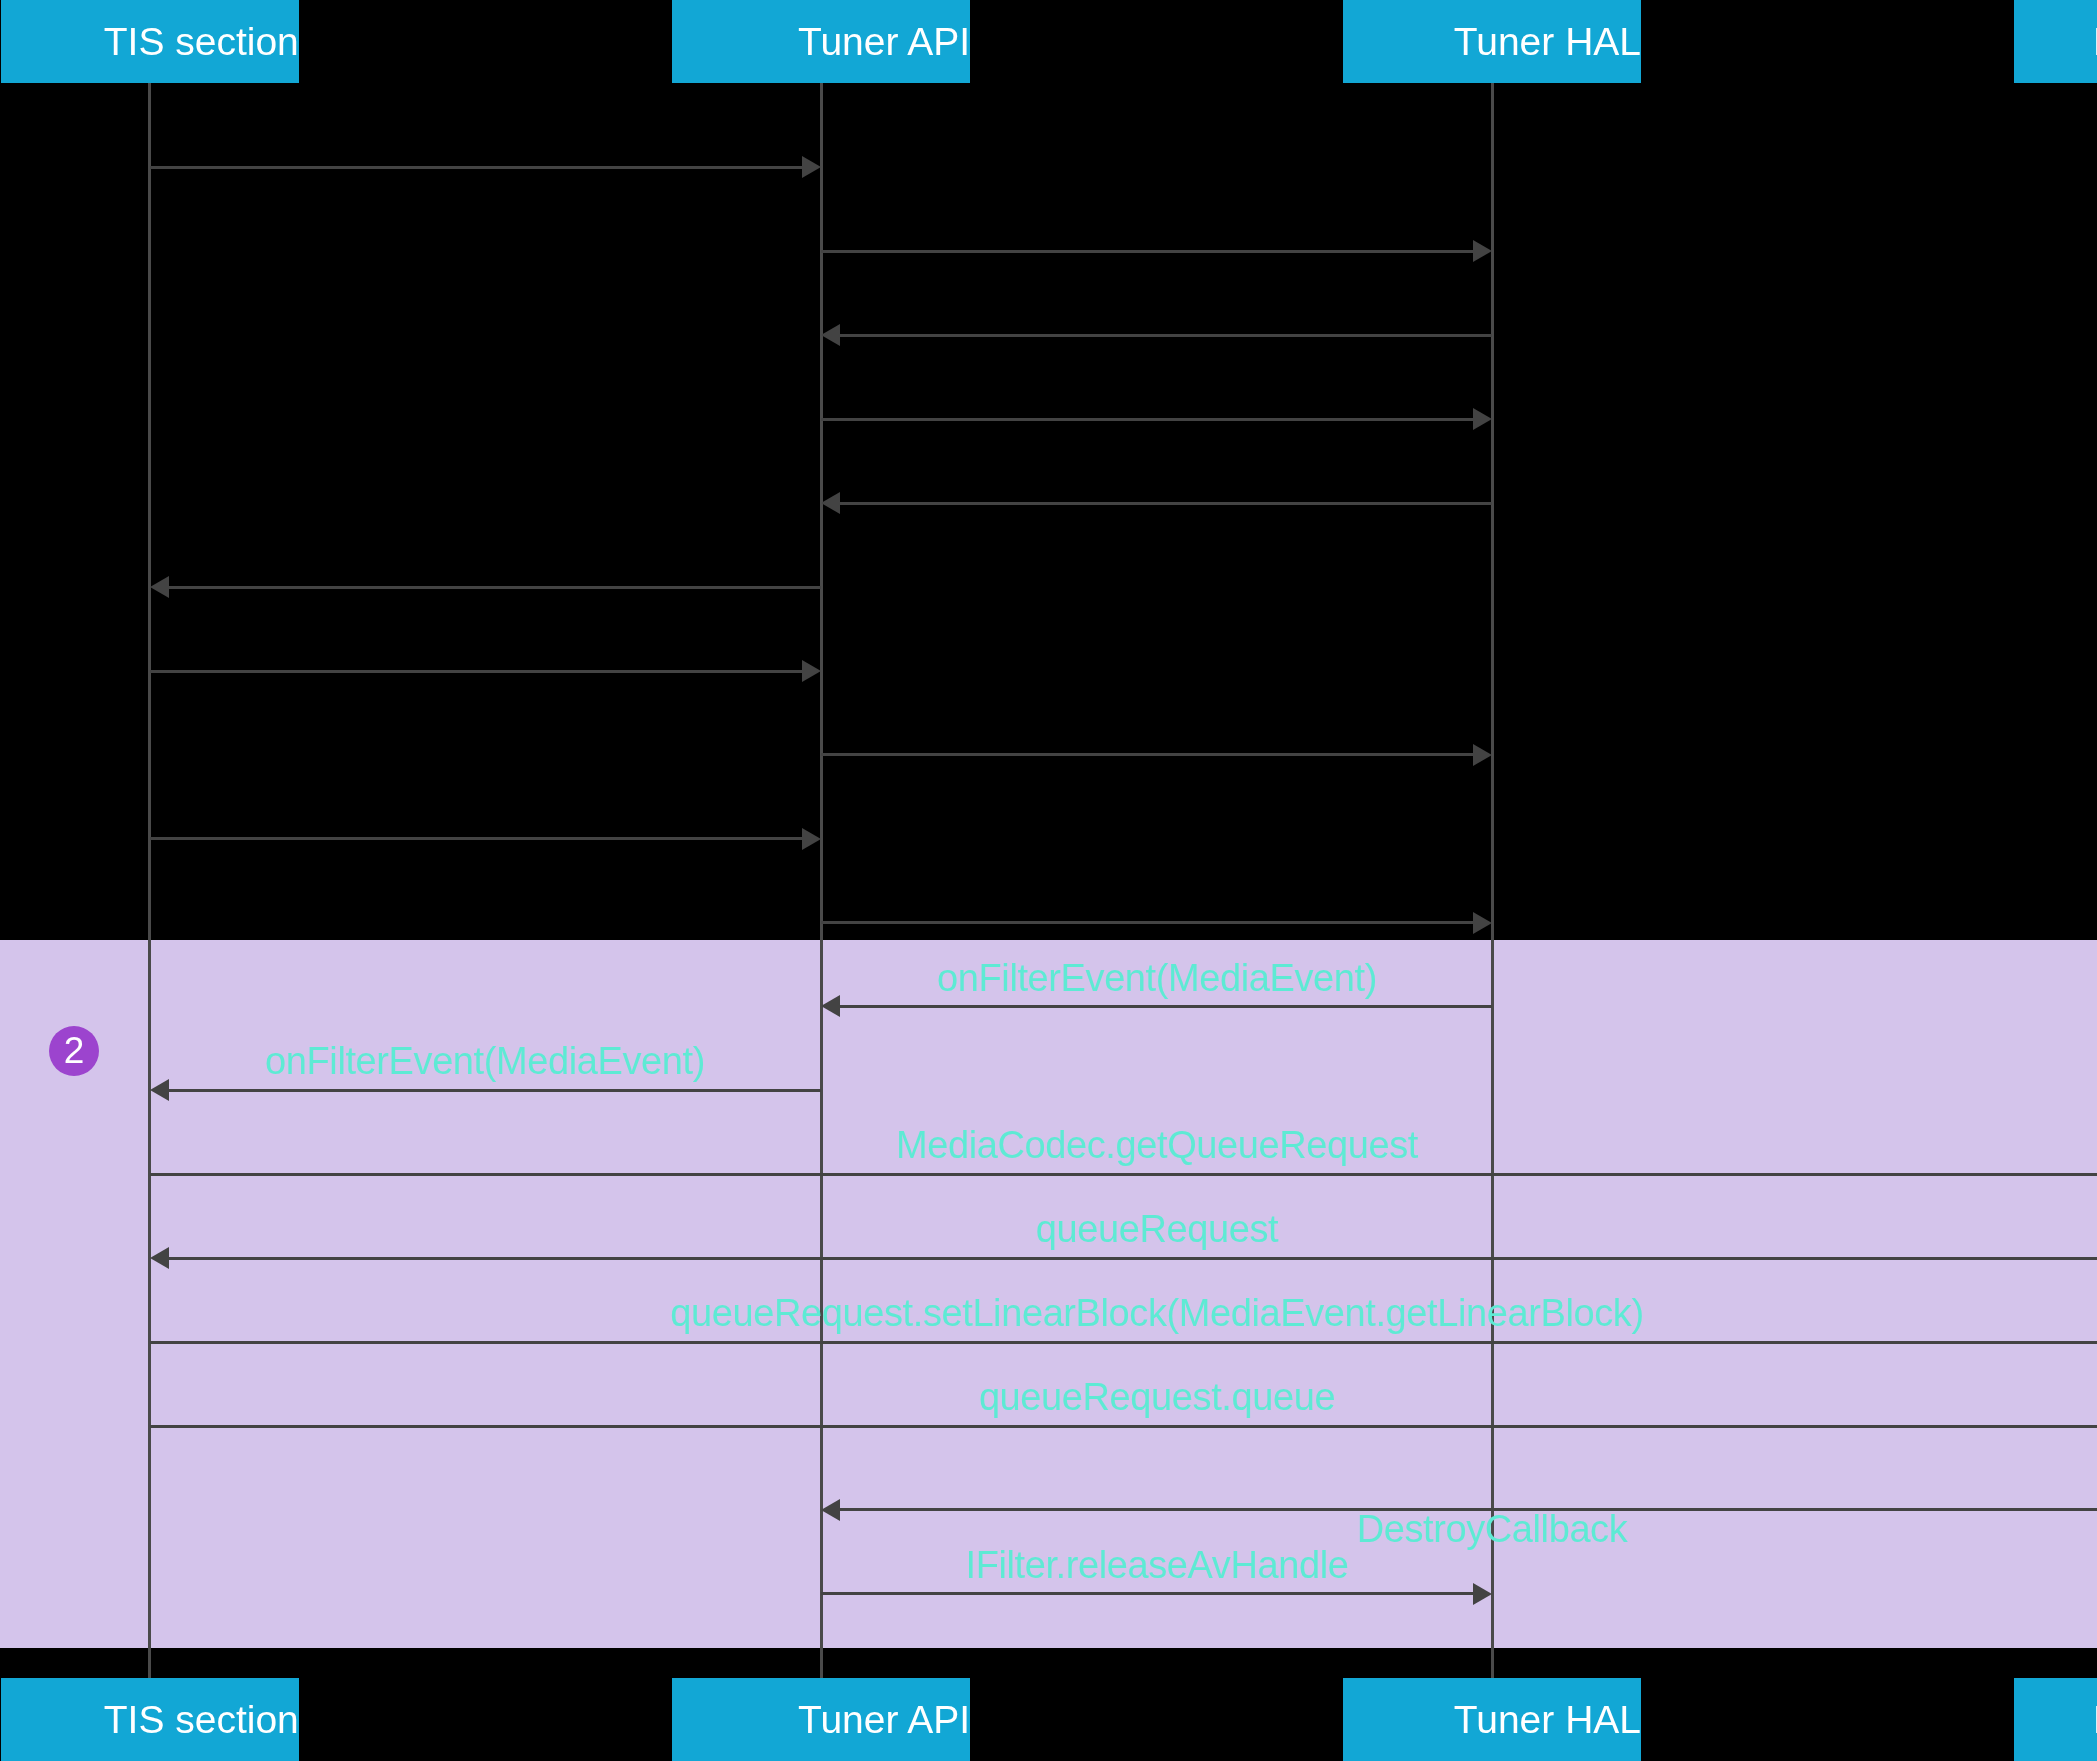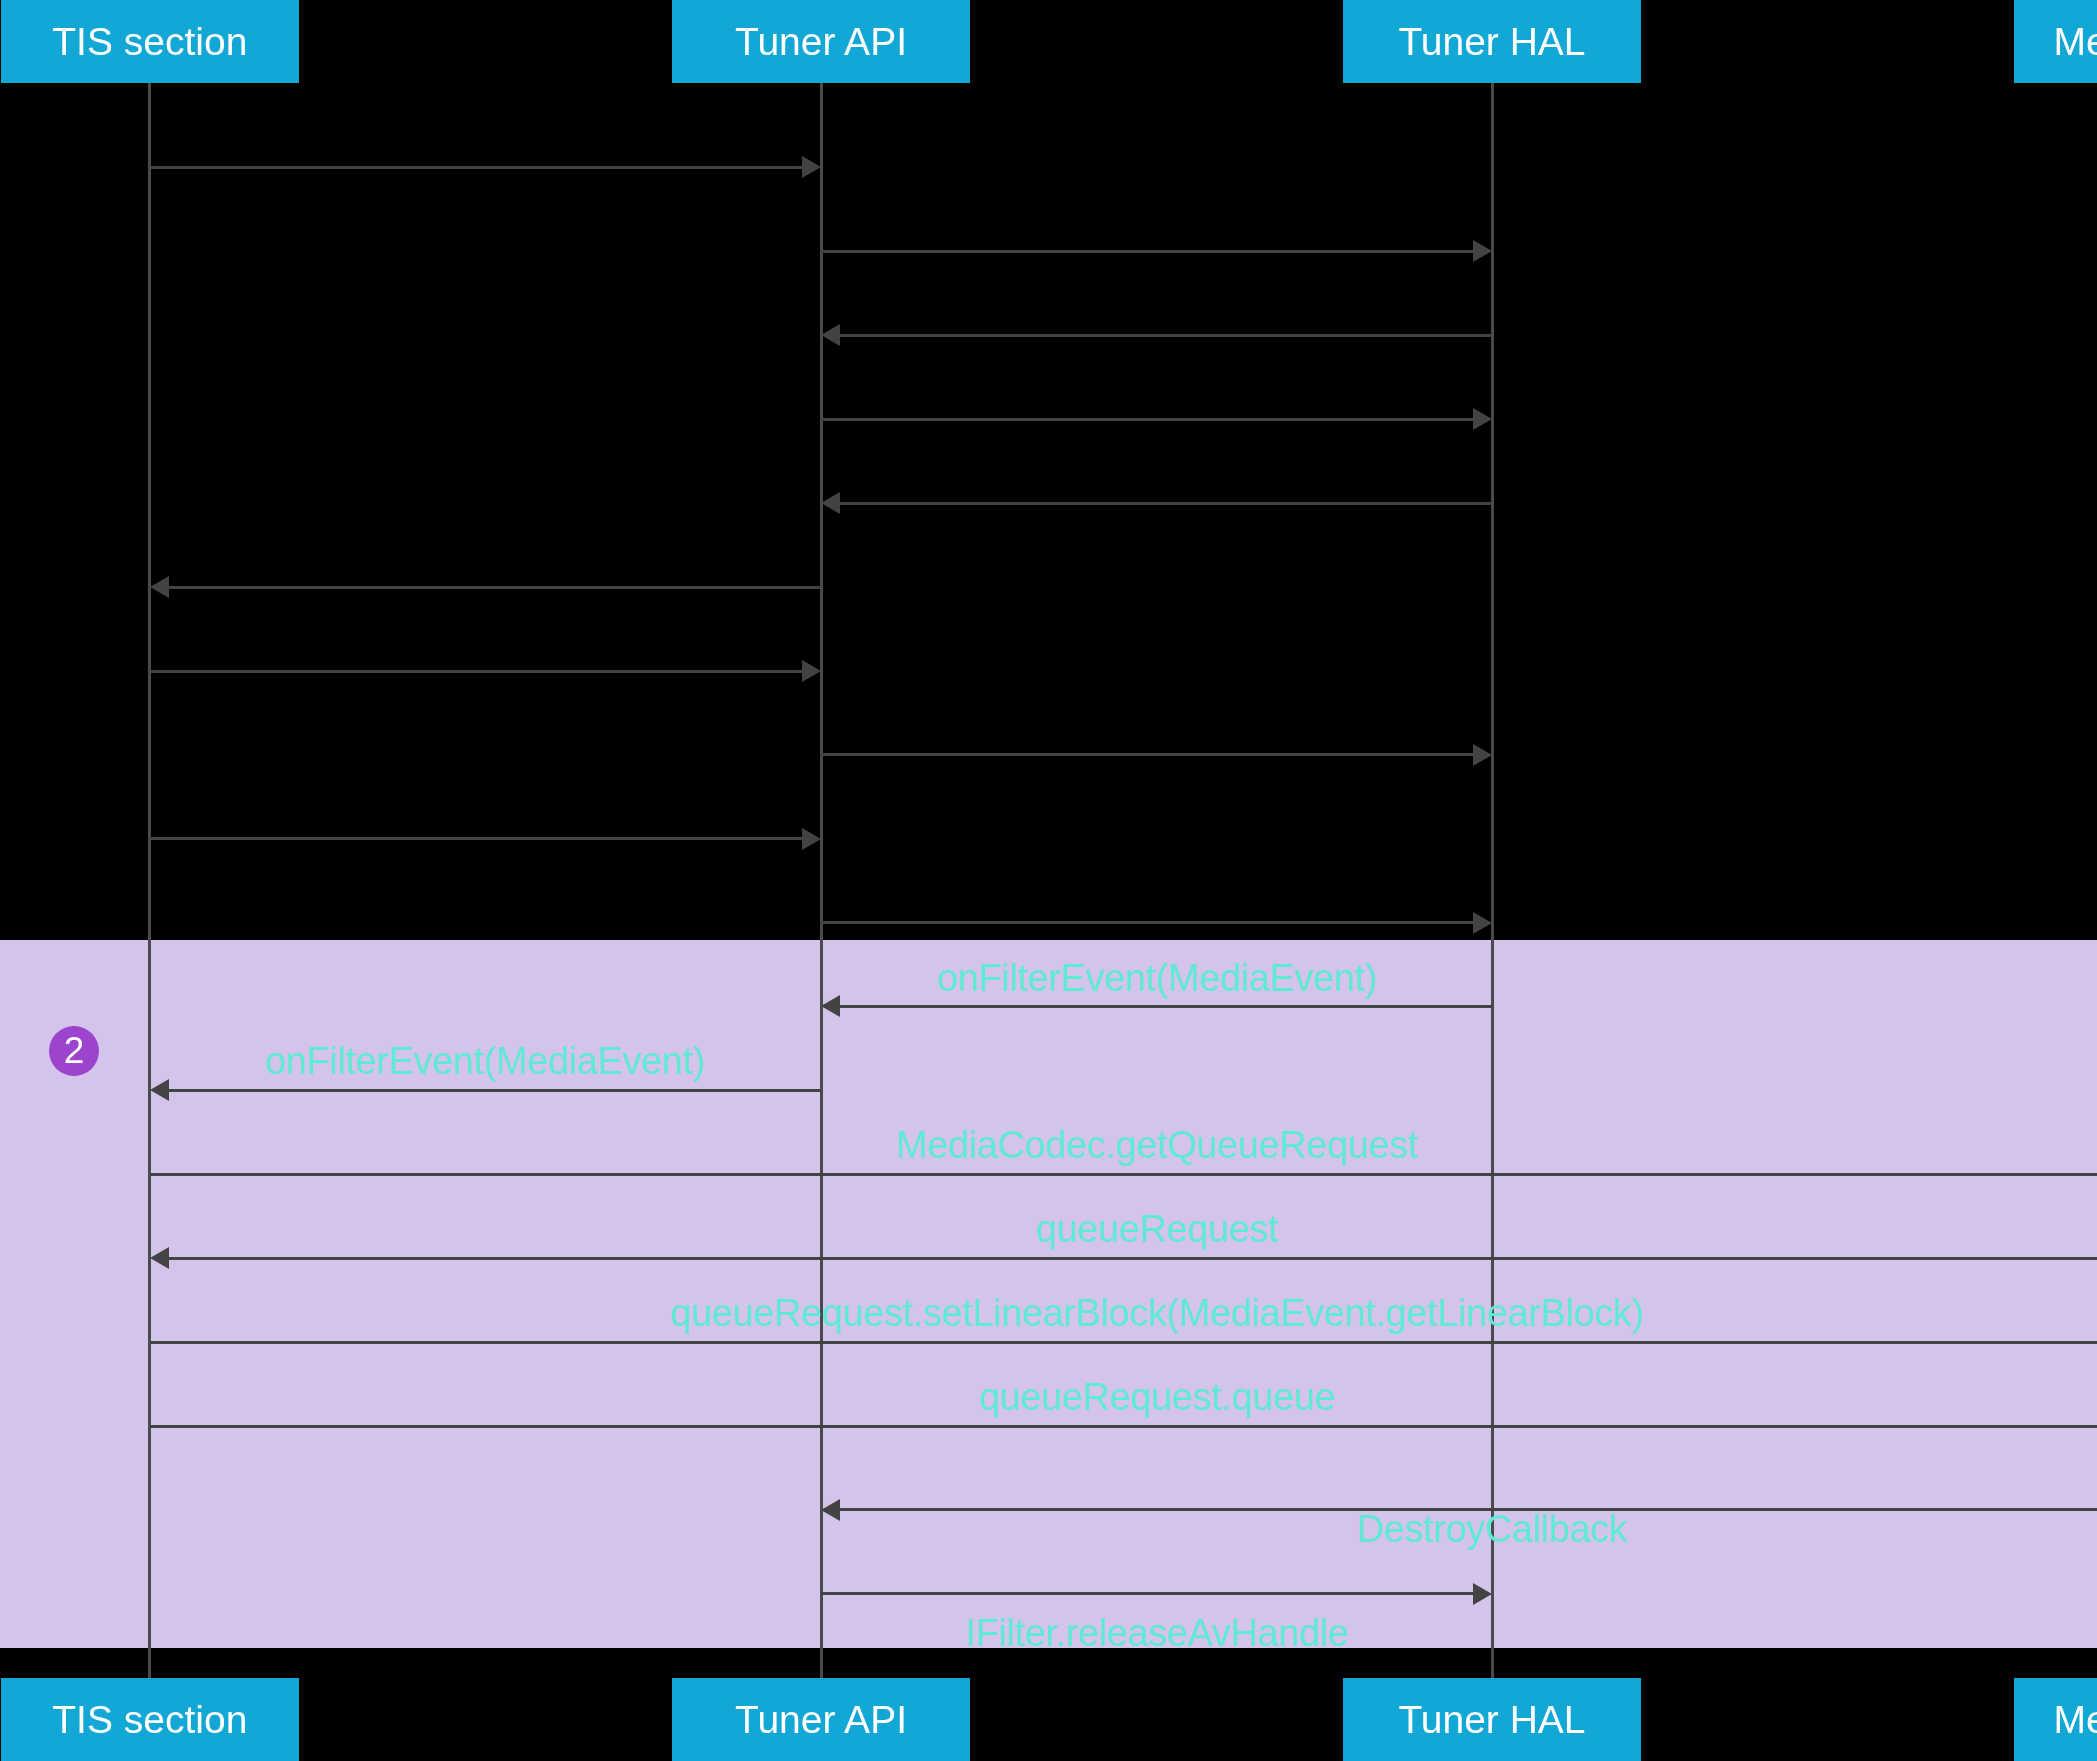--- a/index.html
+++ b/index.html
@@ -20,21 +20,21 @@
     width: 2.5px;
     background: #4A4A4A;
   }
   .pbox {
     position: absolute;
     width: 298px;
     height: 83px;
     background: #12A7D5;
     color: #FFFFFF;
     font-size: 39px;
-    text-align: center;
+    text-align: right;
     line-height: 83px;
     white-space: nowrap;
   }
   .pbox.bottom { height: 84px; line-height: 84px; }
   .mline {
     position: absolute;
     height: 3.4px;
     background: #434343;
   }
   .mhead {
@@ -110,21 +110,21 @@
       <div class="mlabel" style="left: 1157px; top: 1210px;">queueRequest</div>
       <div class="mline" style="left: 150px; top: 1341px; width: 1994px;"></div>
       <div class="mlabel" style="left: 1157px; top: 1294px;">queueRequest.setLinearBlock(MediaEvent.getLinearBlock)</div>
       <div class="mline" style="left: 150px; top: 1425px; width: 1994px;"></div>
       <div class="mlabel" style="left: 1157px; top: 1378px;">queueRequest.queue</div>
       <div class="mline" style="left: 840px; top: 1508px; width: 1323px;"></div>
       <div class="mhead left" style="left: 821px; top: 1499px;"></div>
       <div class="mlabel" style="left: 1492px; top: 1510px;">DestroyCallback</div>
       <div class="mline" style="left: 821px; top: 1592px; width: 652px;"></div>
       <div class="mhead right" style="left: 1473px; top: 1583px;"></div>
-      <div class="mlabel" style="left: 1157px; top: 1614px; text-align: center;">IFilter.releaseAvHandle</div>
+      <div class="mlabel" style="left: 1157px; top: 1546px; text-align: center;">IFilter.releaseAvHandle</div>
     </div>
   <div>
       <div class="pbox" style="left: 0.8px; top: 0px;">TIS section</div>
       <div class="pbox" style="left: 672px; top: 0px;">Tuner API</div>
       <div class="pbox" style="left: 1343px; top: 0px;">Tuner HAL</div>
       <div class="pbox" style="left: 2014px; top: 0px;">MediaCodec</div>
     </div>
   <div>
       <div class="pbox bottom" style="left: 0.8px; top: 1678px;">TIS section</div>
       <div class="pbox bottom" style="left: 672px; top: 1678px;">Tuner API</div>

